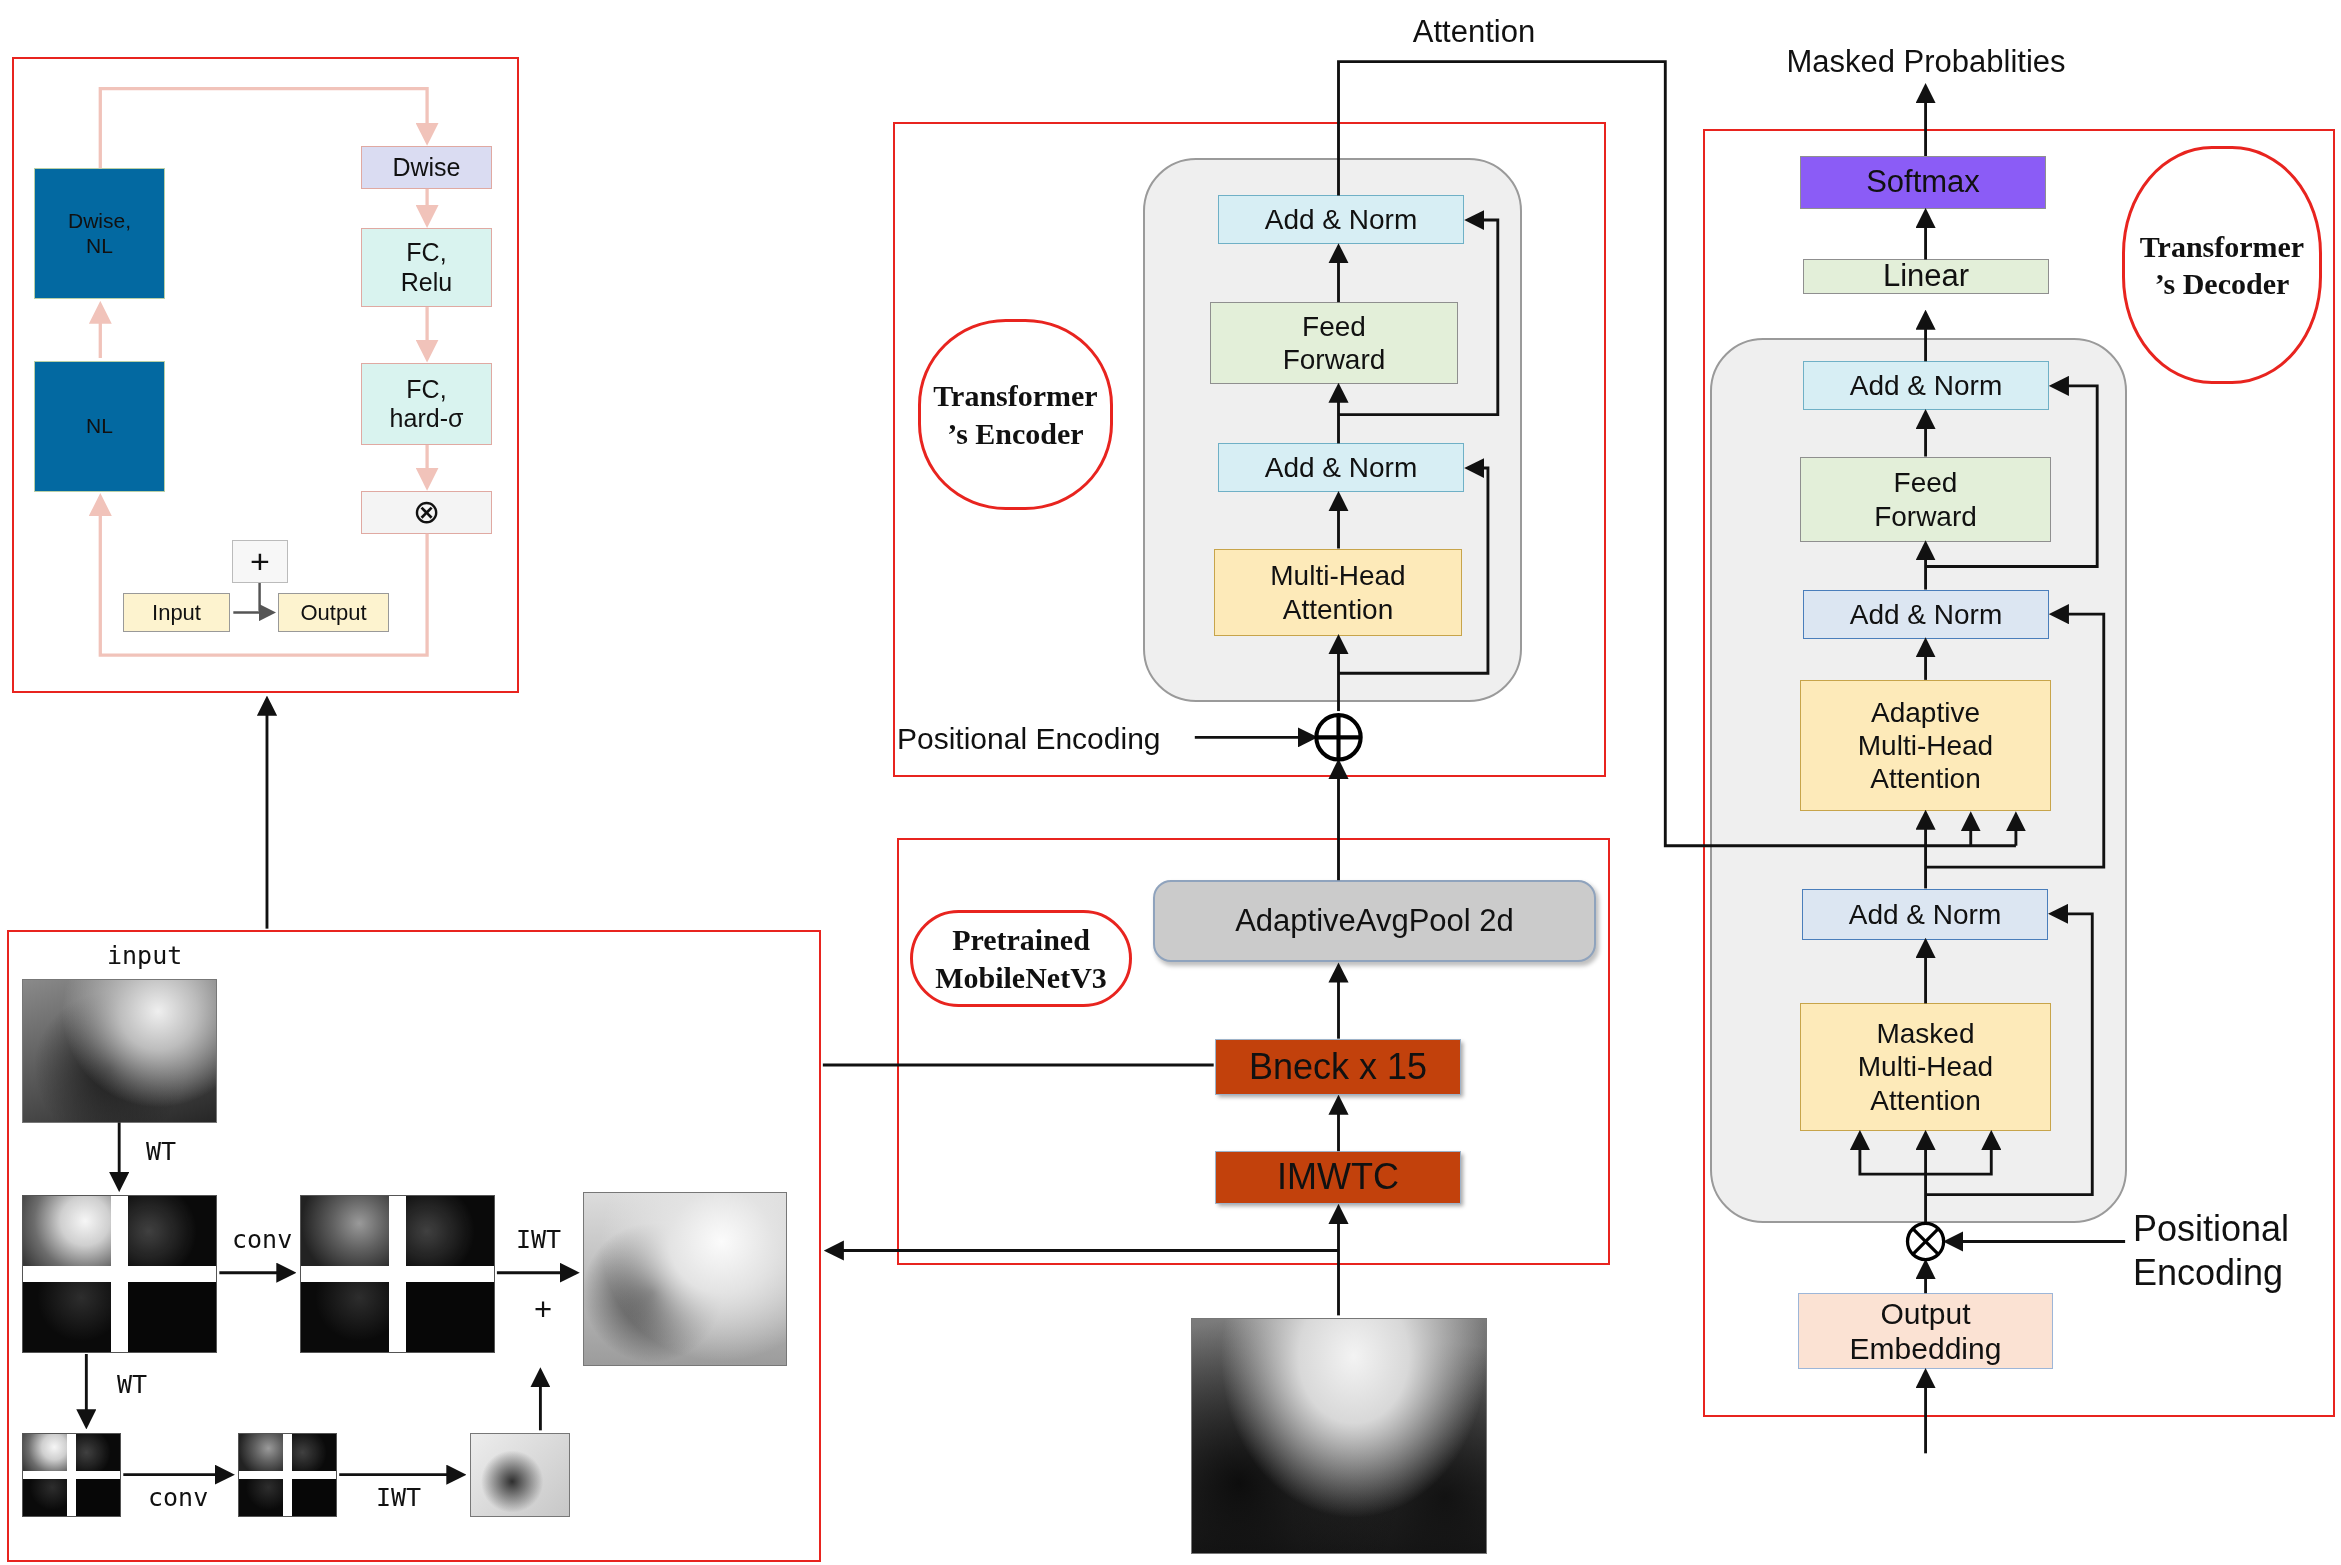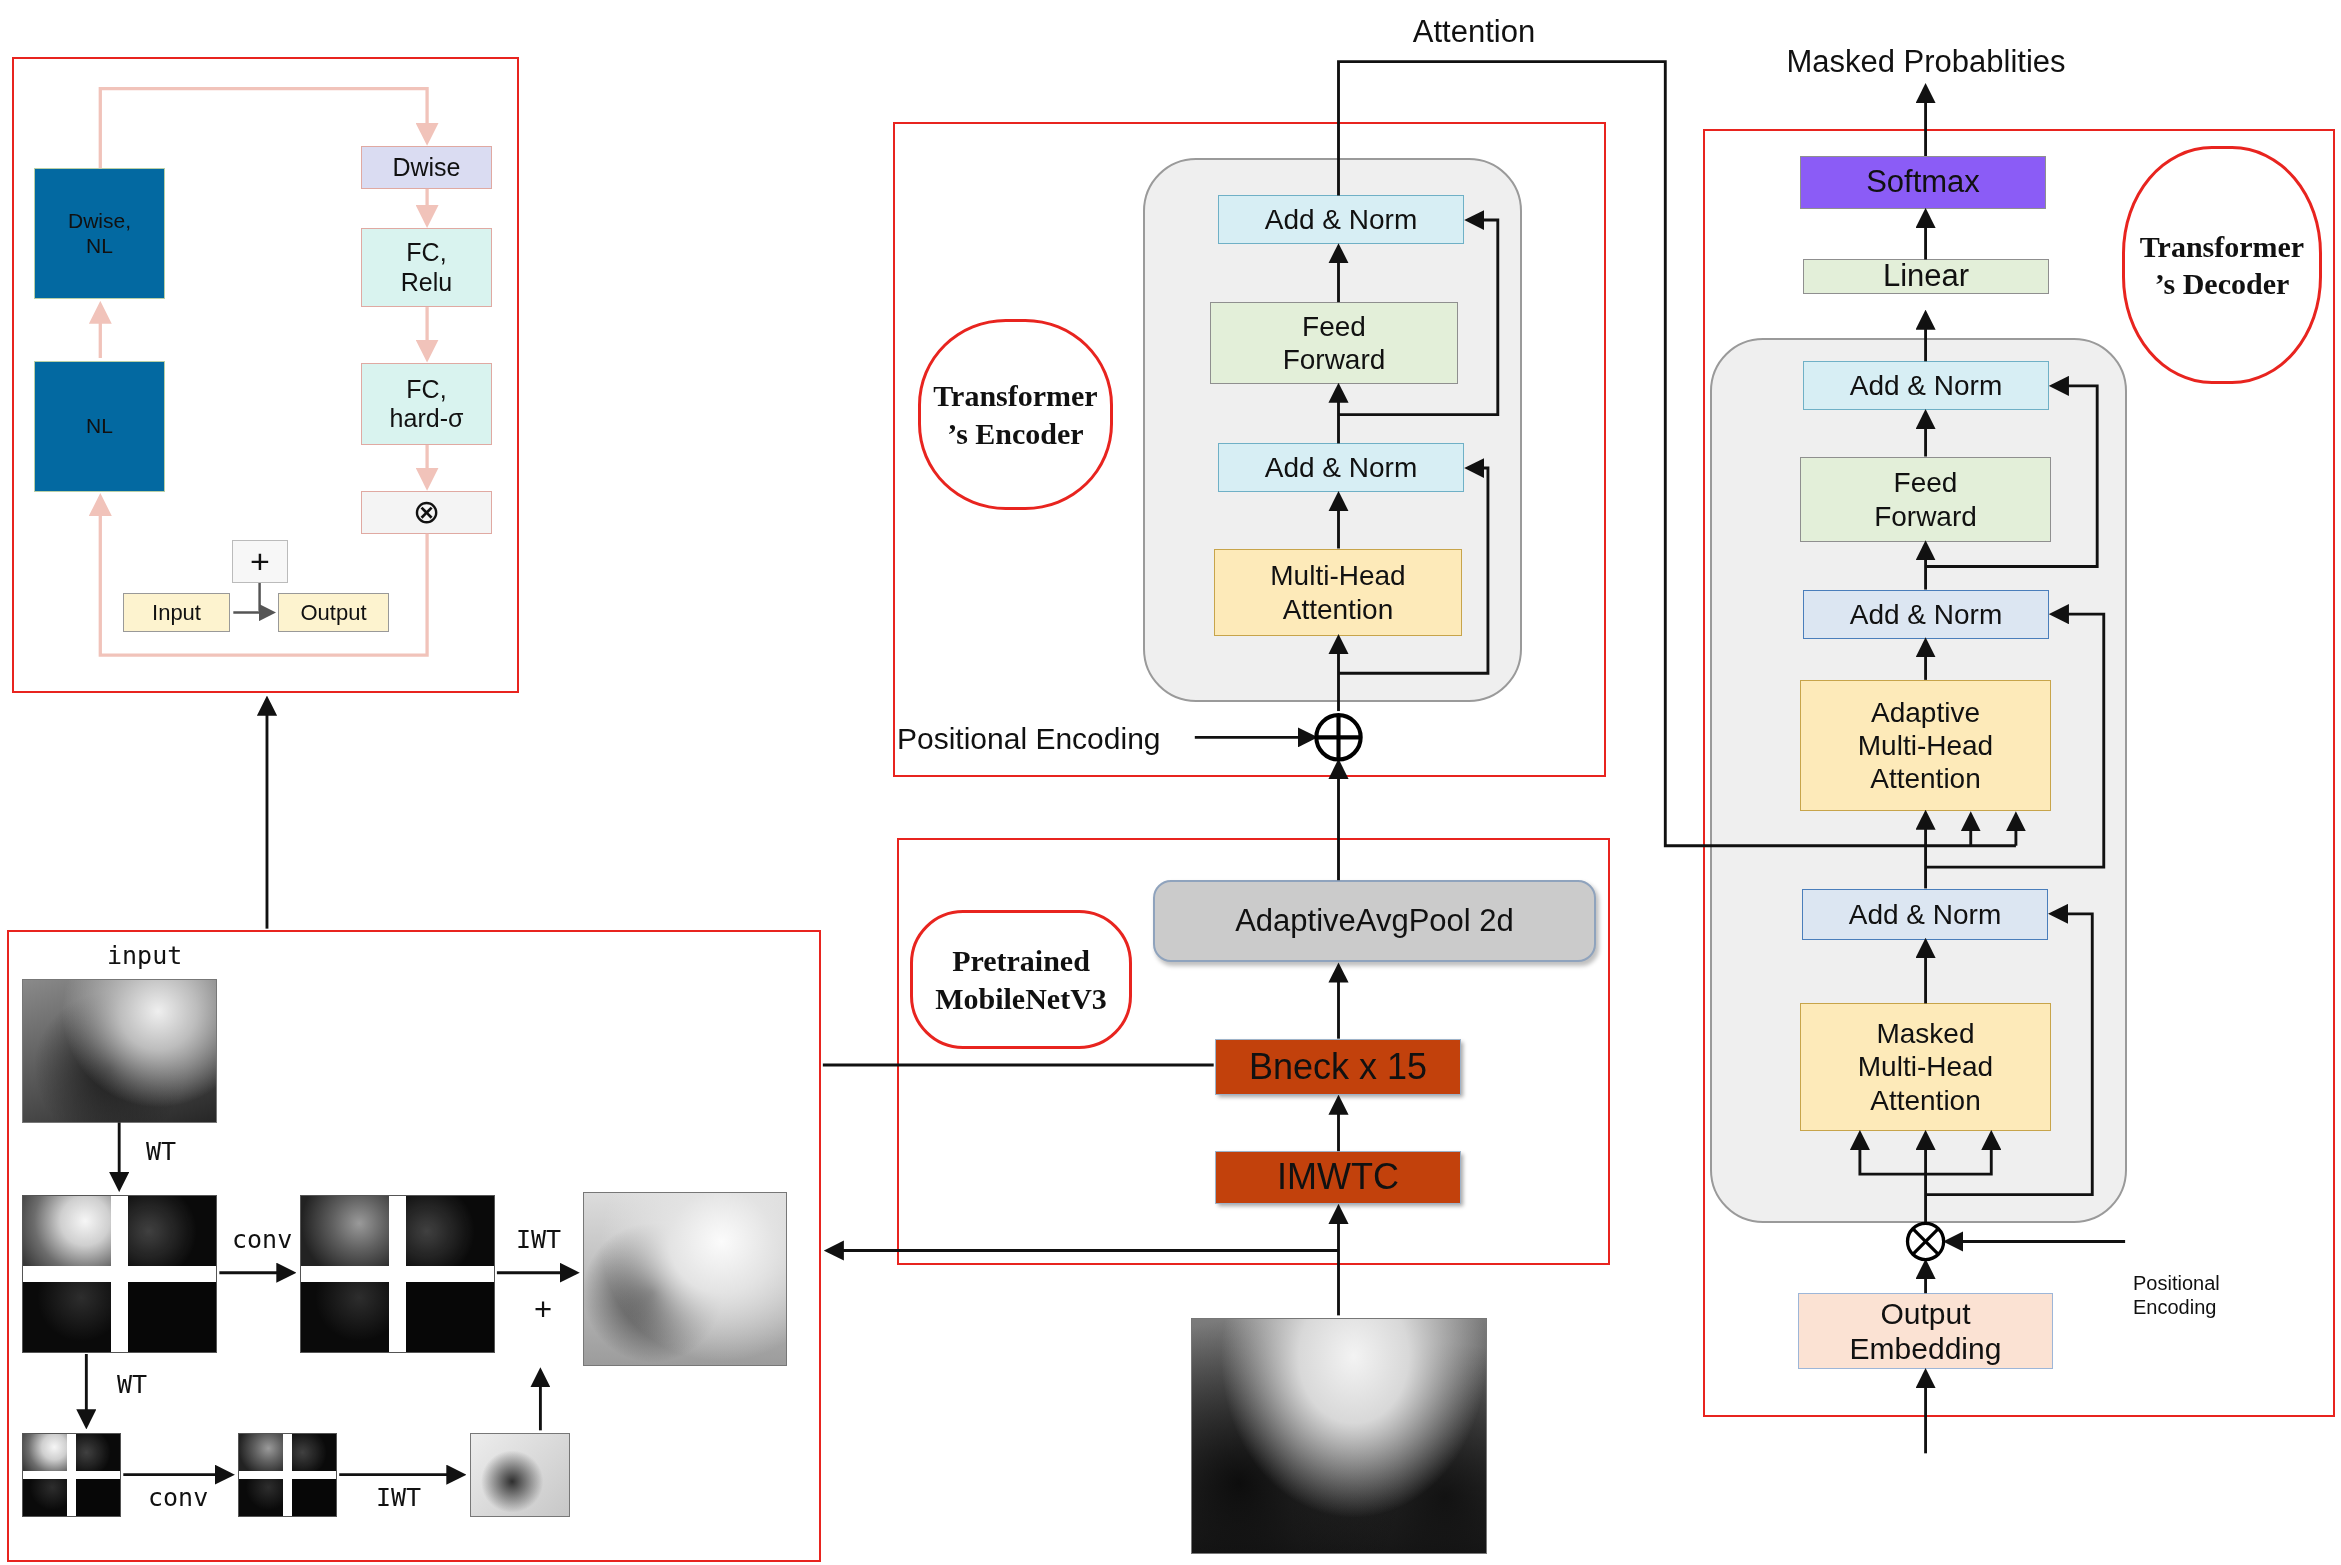--- a/index.html
+++ b/index.html
@@ -134,21 +134,21 @@
       <div class="q tr"></div>
       <div class="q bl"></div>
       <div class="q br"></div>
     <div class="ch"></div>
       <div class="cv"></div>
   </div>
 
   <div class="lbl mono" style="left:376px;top:1483px">IWT</div>
   <div class="photo photo-patch" style="left:470px;top:1433px;width:100px;height:84px"></div>
 
-  <div class="oval stadium" style="left:910px;top:910px;width:222px;height:139px">Pretrained
+  <div class="oval stadium" style="left:910px;top:910px;width:222px;height:97px">Pretrained
 MobileNetV3</div>
   <div class="box poolbox" style="left:1153px;top:880px;width:443px;height:82px">AdaptiveAvgPool 2d</div>
   <div class="box graybox" style="left:1215px;top:1039px;width:246px;height:56px">Bneck  x 15</div>
   <div class="box graybox" style="left:1215px;top:1151px;width:246px;height:53px">IMWTC</div>
   <div class="photo photo-scene" style="left:1191px;top:1318px;width:296px;height:236px"></div>
 
   <div class="lbl center" style="left:1363px;top:13px;width:222px;font-size:31px">Attention</div>
   <div class="gray-container" style="left:1143px;top:158px;width:379px;height:544px"></div>
   <div class="box an-cyan" style="left:1218px;top:195px;width:246px;height:49px">Add &amp; Norm</div>
   <div class="box ff-green" style="left:1210px;top:302px;width:248px;height:82px">Feed
@@ -173,21 +173,21 @@
   <div class="box an-blue" style="left:1803px;top:590px;width:246px;height:49px">Add &amp; Norm</div>
   <div class="box mha-yellow" style="left:1800px;top:680px;width:251px;height:131px">Adaptive
 Multi-Head
 Attention</div>
   <div class="box an-blue" style="left:1802px;top:889px;width:246px;height:51px">Add &amp; Norm</div>
   <div class="box mha-yellow" style="left:1800px;top:1003px;width:251px;height:128px">Masked
 Multi-Head
 Attention</div>
   <div class="box embed" style="left:1798px;top:1293px;width:255px;height:76px;font-size:30px">Output
 Embedding</div>
-  <div class="lbl" style="left:2133px;top:1271px;font-size:20px">Positional
+  <div class="lbl" style="left:2133px;top:1207px;font-size:36px">Positional
 Encoding</div>
 
   <svg class="wires" width="2342" height="1565" viewBox="0 0 2852 1906">
     <defs>
       <marker id="mB" markerWidth="7" markerHeight="7" refX="5.6" refY="3.5" orient="auto">
         <path d="M0,0 L7,3.5 L0,7 z" fill="#111"></path>
       </marker>
       <marker id="mP" markerWidth="7" markerHeight="7" refX="5.6" refY="3.5" orient="auto">
         <path d="M0,0 L7,3.5 L0,7 z" fill="#f1c3ba"></path>
       </marker>

